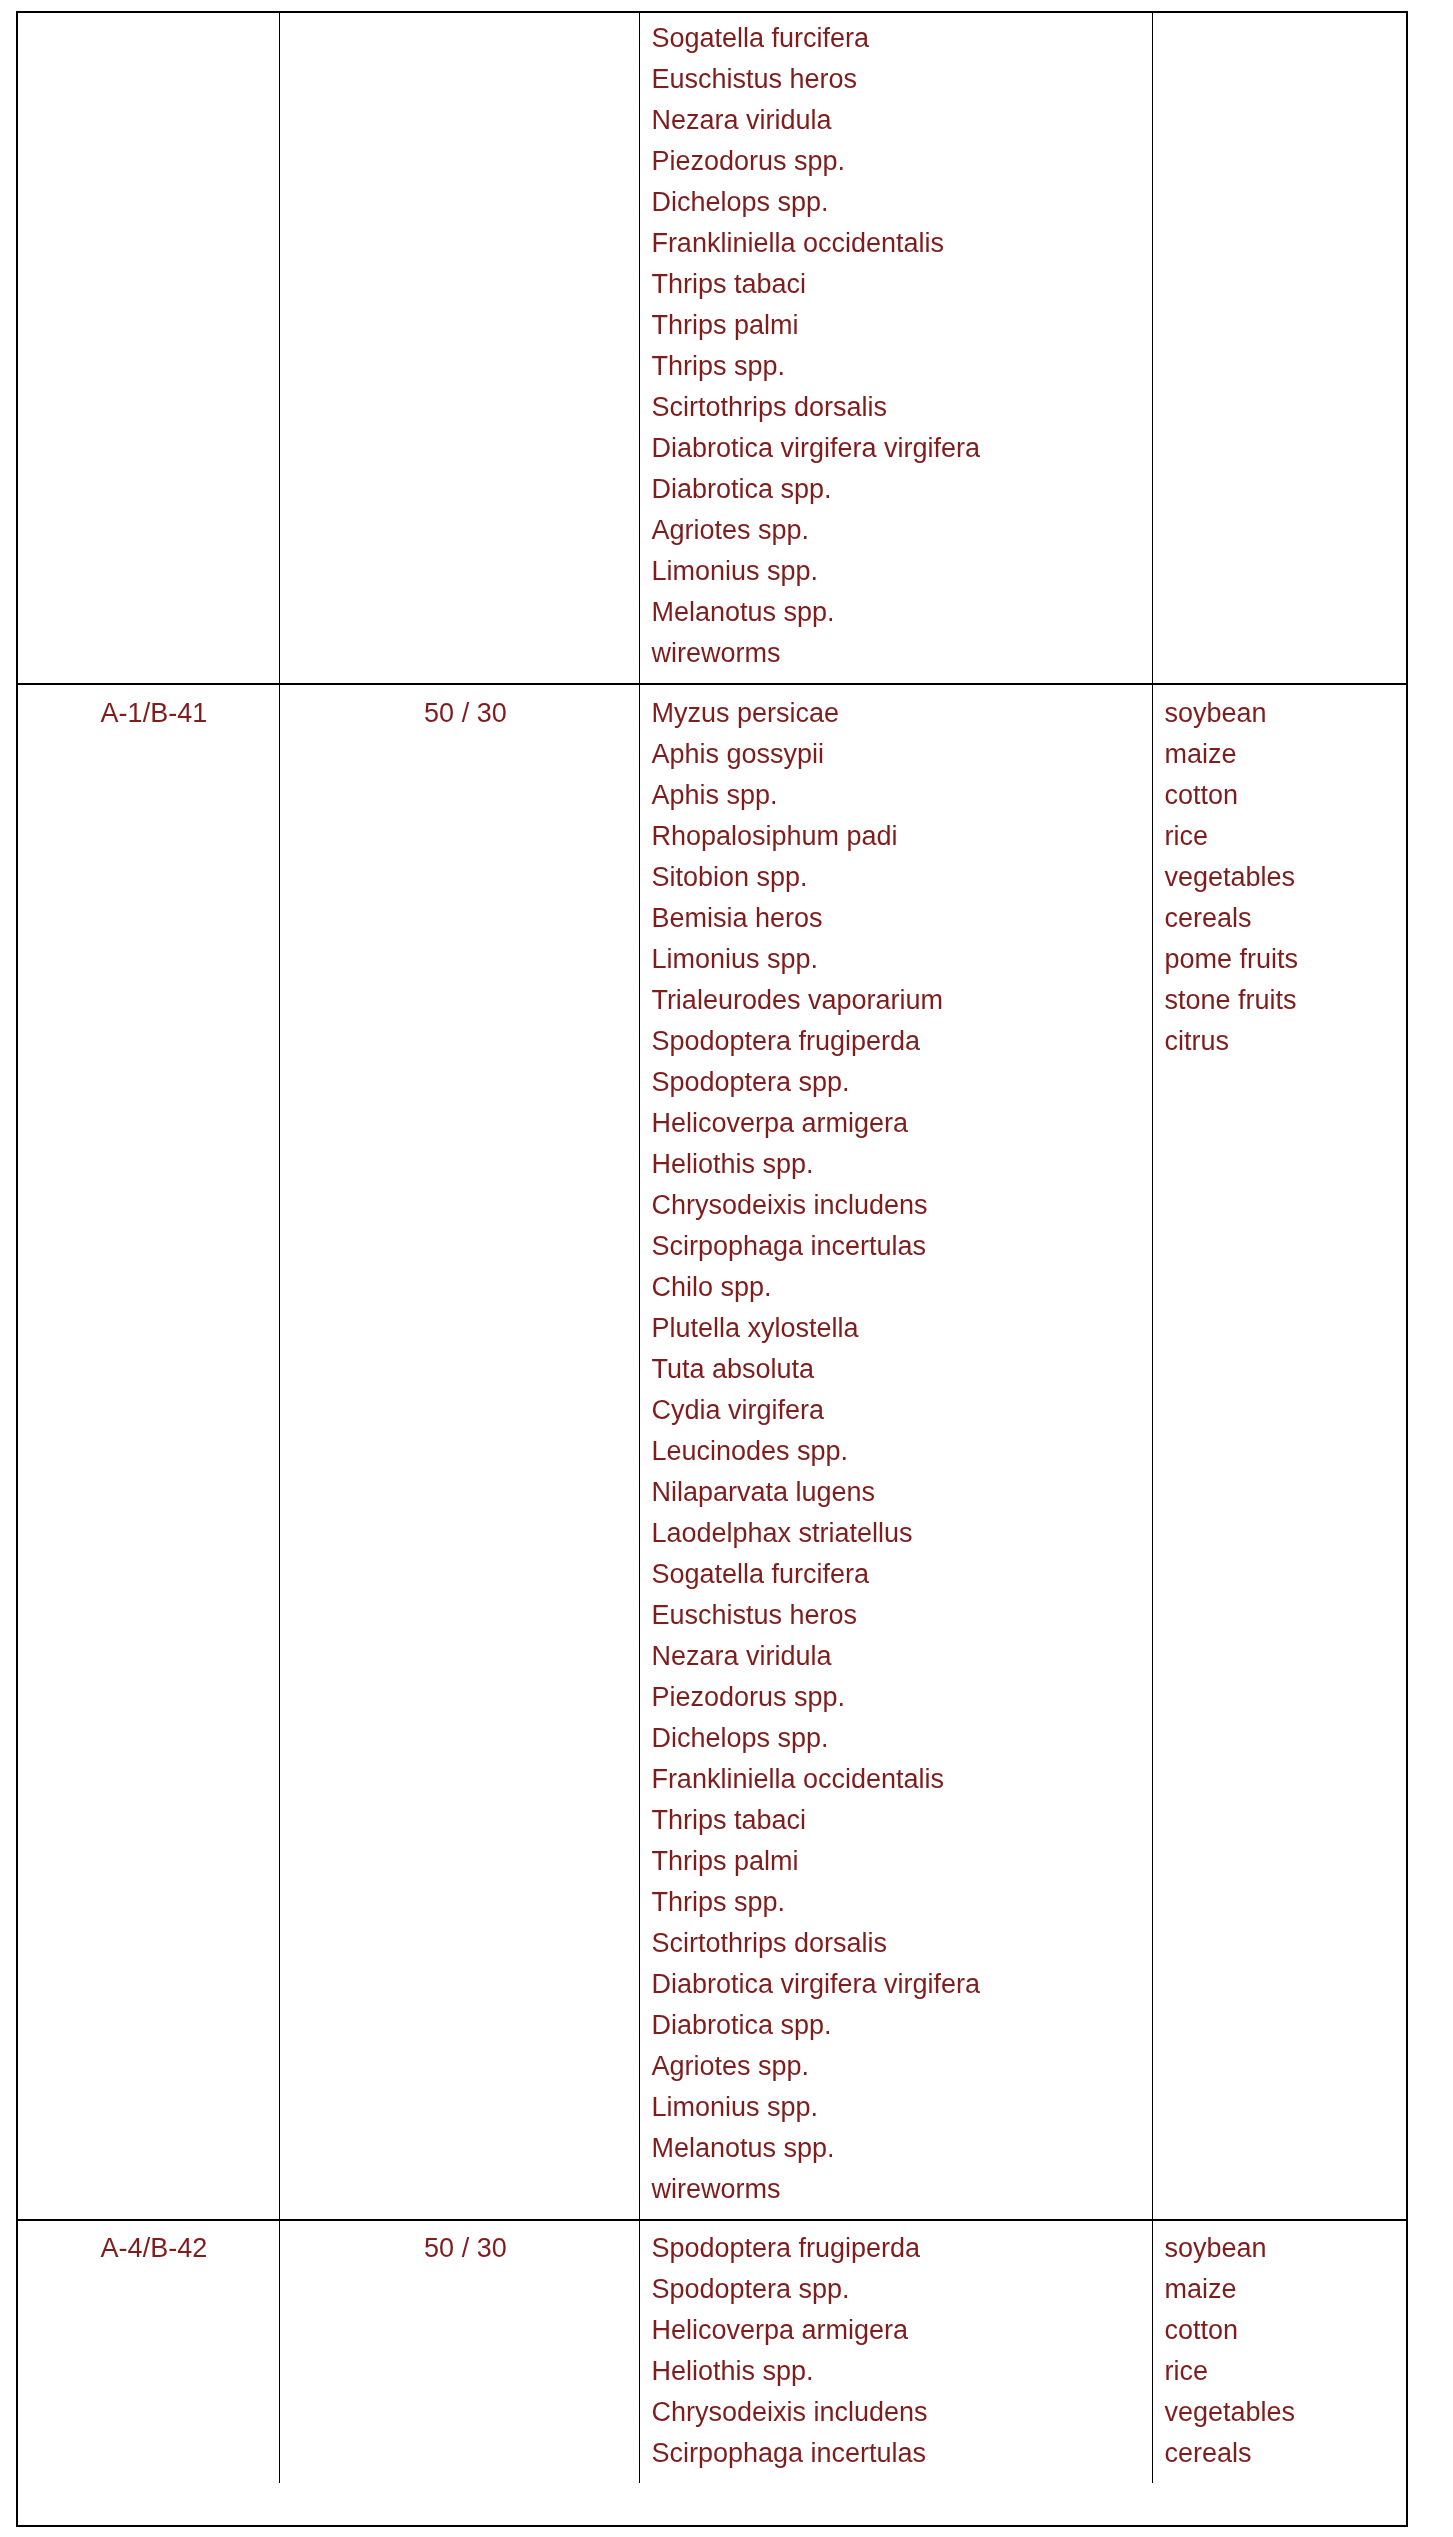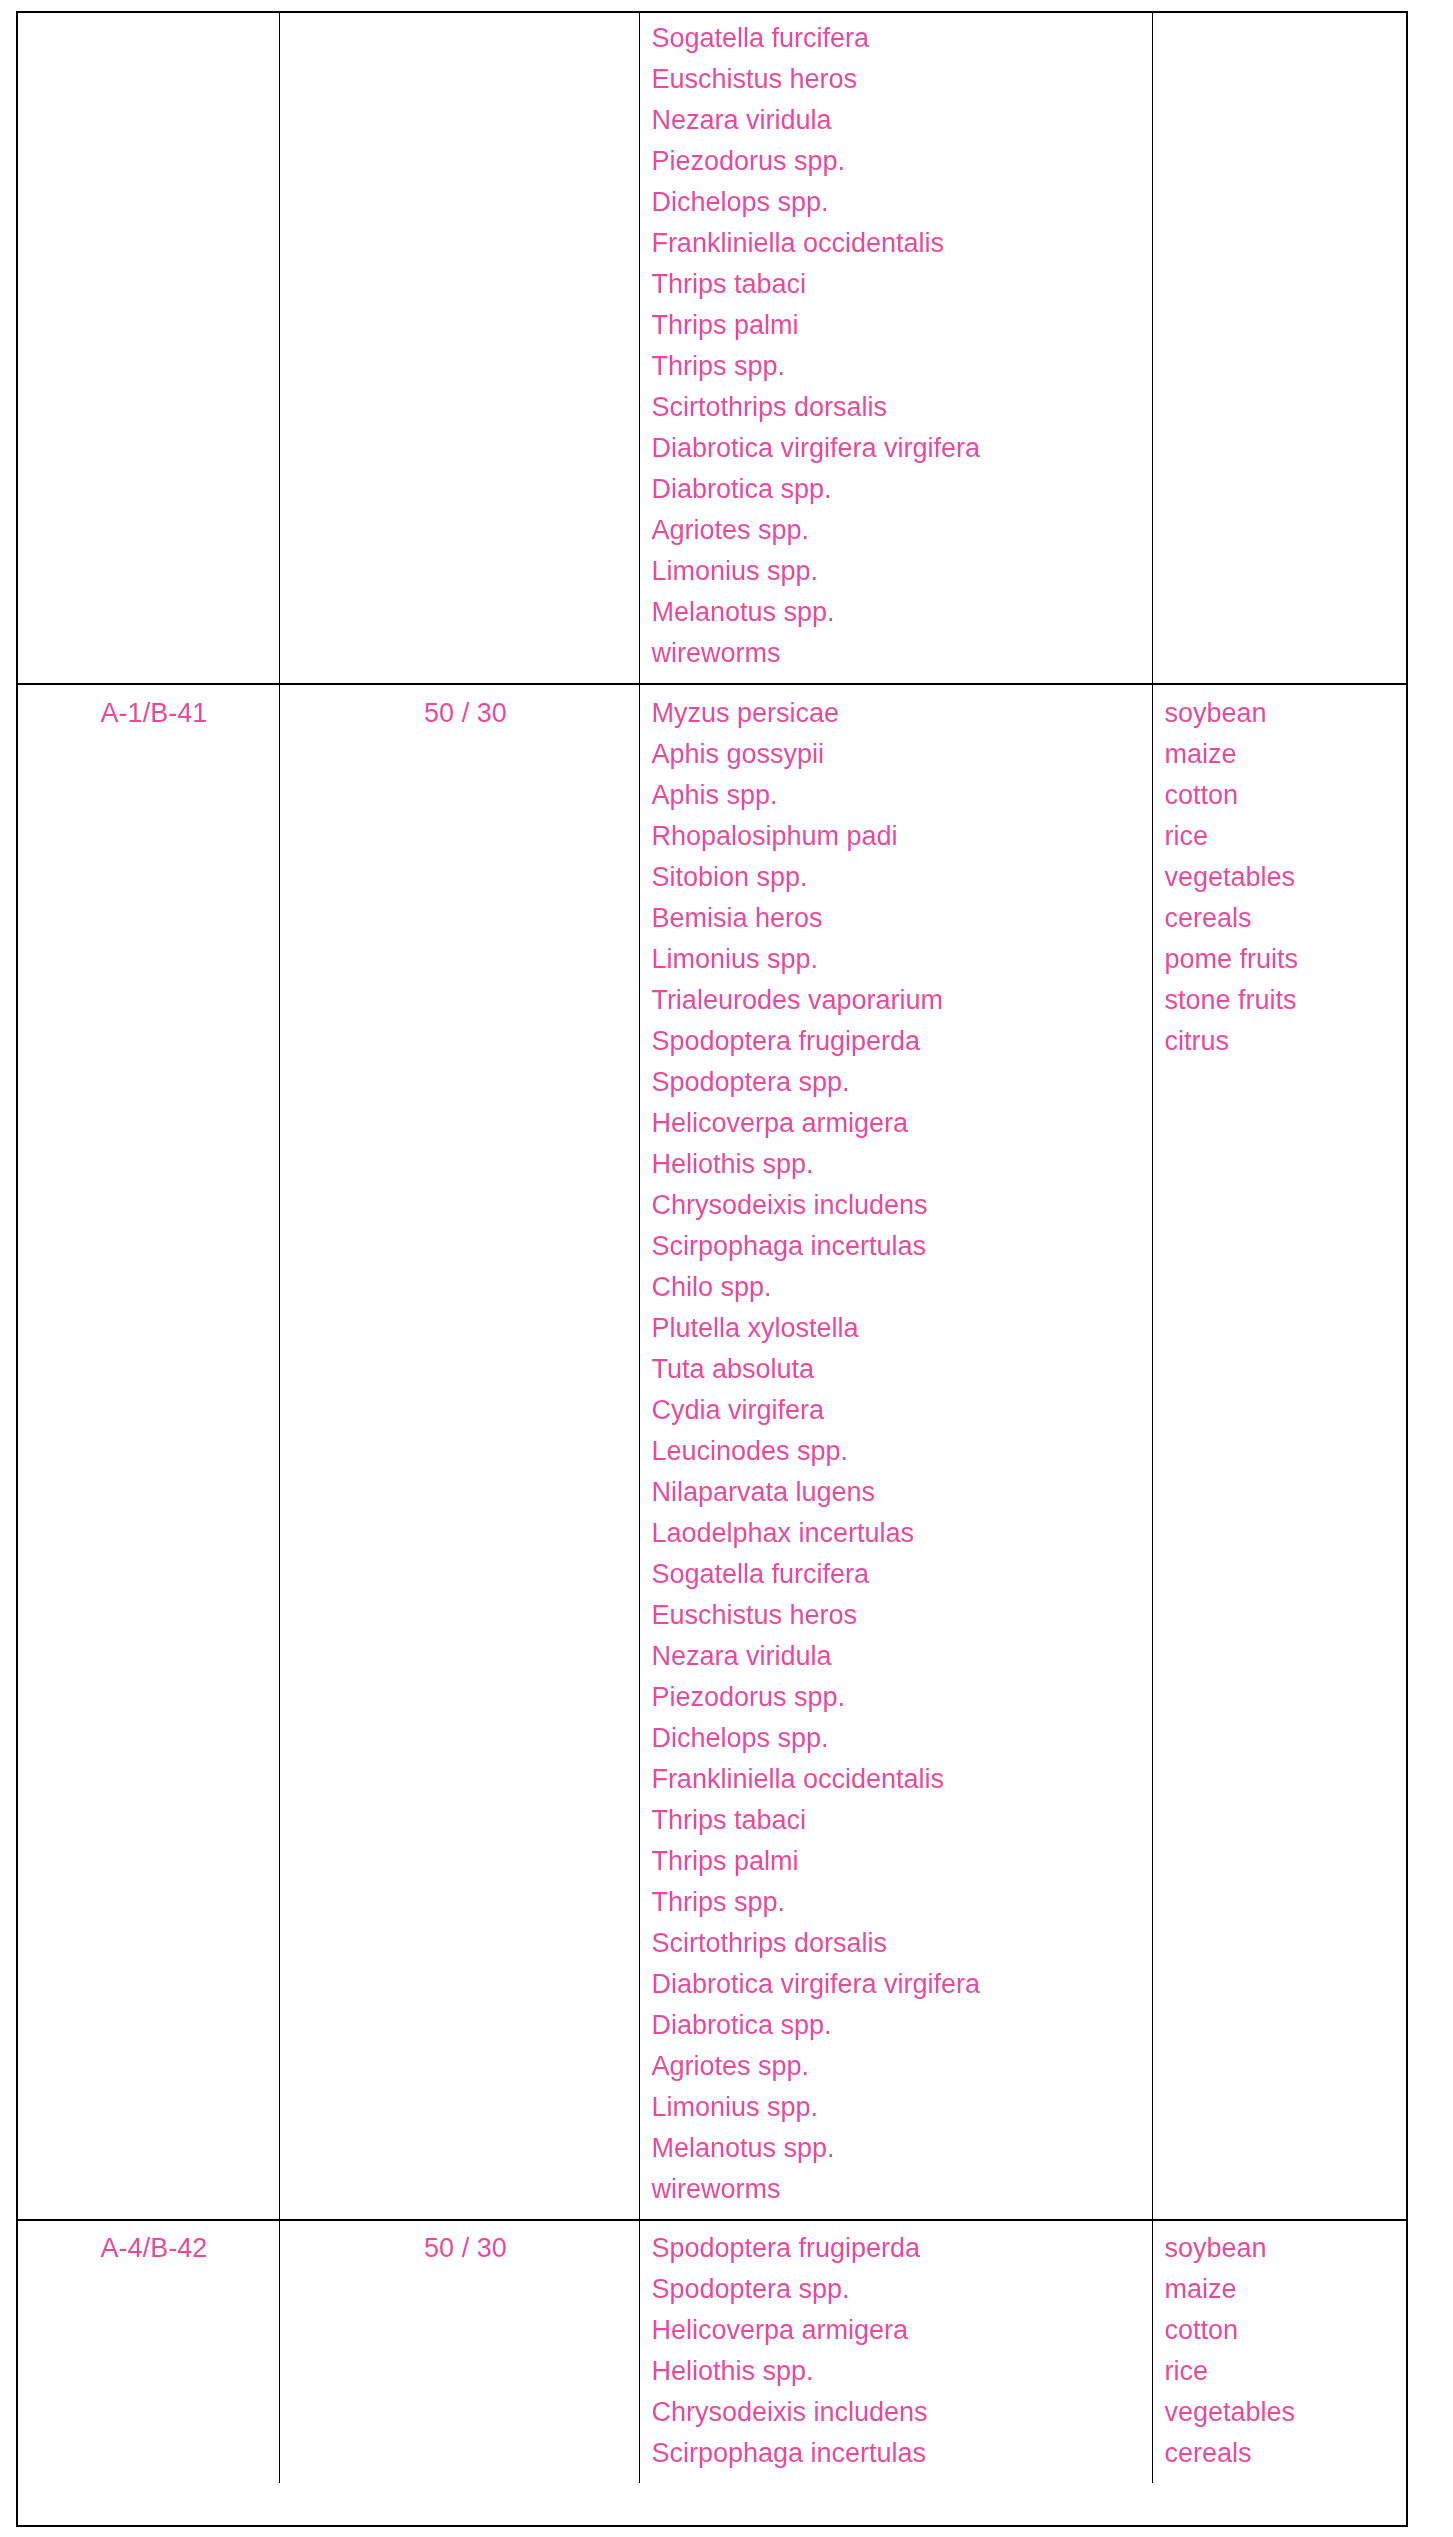--- a/index.html
+++ b/index.html
@@ -36,21 +36,21 @@
   table.pest-table td {
     border-left: 2.7px solid #000;
     border-right: 2.7px solid #000;
     border-top: 2.7px solid #000;
     border-bottom: 2.7px solid #000;
     vertical-align: top;
     padding: 7.3px 0 9px 11px;
     font-size: 27px;
     line-height: 41px;
     font-family: "Liberation Sans", sans-serif;
-    color: #ec4899;
+    color: #7f1d1d;
   }
   
   table.pest-table td.inner {
     border-left-width: 1.8px;
     border-right-width: 1.8px;
   }
   table.pest-table tr.row-top-open td {
     border-top: none;
   }
   table.pest-table tr.row-bottom-open td {
@@ -156,21 +156,21 @@
               <li>Helicoverpa armigera</li>
               <li>Heliothis spp.</li>
               <li>Chrysodeixis includens</li>
               <li>Scirpophaga incertulas</li>
               <li>Chilo spp.</li>
               <li>Plutella xylostella</li>
               <li>Tuta absoluta</li>
               <li>Cydia virgifera</li>
               <li>Leucinodes spp.</li>
               <li>Nilaparvata lugens</li>
-              <li>Laodelphax incertulas</li>
+              <li>Laodelphax striatellus</li>
               <li>Sogatella furcifera</li>
               <li>Euschistus heros</li>
               <li>Nezara viridula</li>
               <li>Piezodorus spp.</li>
               <li>Dichelops spp.</li>
               <li>Frankliniella occidentalis</li>
               <li>Thrips tabaci</li>
               <li>Thrips palmi</li>
               <li>Thrips spp.</li>
               <li>Scirtothrips dorsalis</li>

